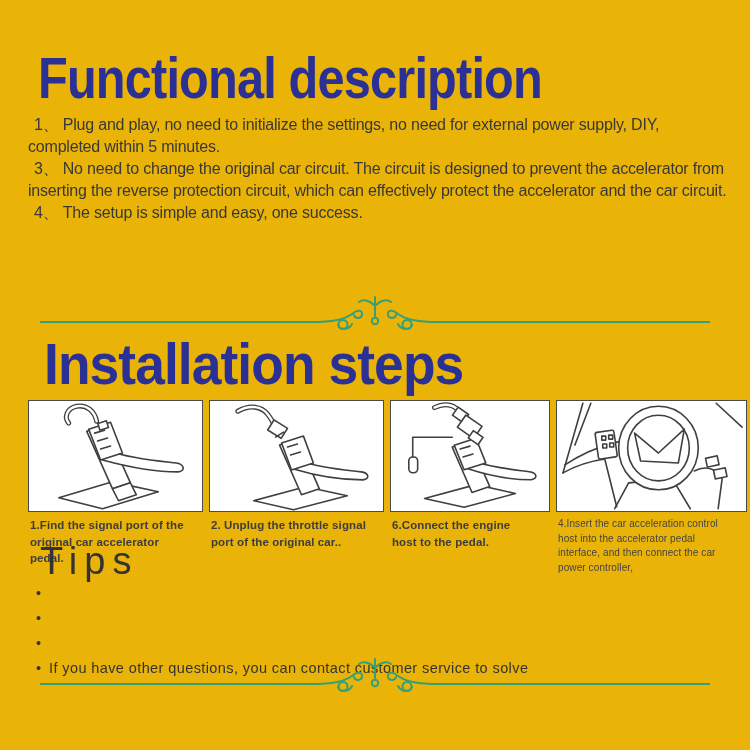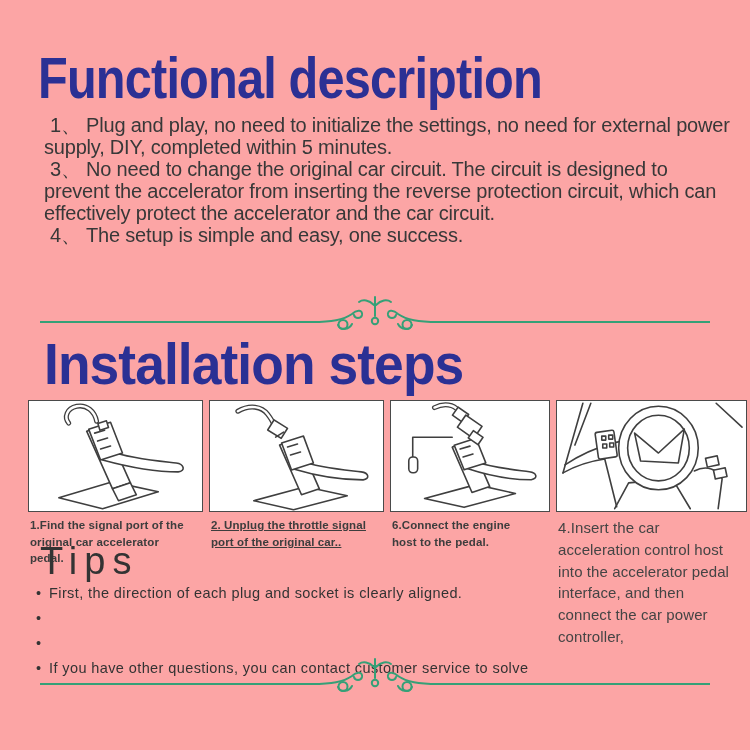--- a/index.html
+++ b/index.html
@@ -3,62 +3,62 @@
 <meta charset="utf-8">
 <style>
   html,body{margin:0;padding:0;}
   body{
     width:750px;height:750px;
     background:#e2f0f8;
     font-family:"Liberation Sans", sans-serif;
     color:#3a3a3a;
     overflow:hidden;
   }
-  .page{position:relative;width:750px;height:750px;background:#fca5a5;overflow:hidden;}
+  .page{position:relative;width:750px;height:750px;background:#eab308;overflow:hidden;}
 
   .big-title{
     position:absolute;left:38px;margin:0;
     font-size:58px;font-weight:bold;color:#2b3094;
     letter-spacing:-1px;white-space:nowrap;
     transform-origin:left center;
   }
   .func-title{top:44px;transform:scaleX(0.84);}
   .install-title{top:330px;left:44px;transform:scaleX(0.92);}
 
   .func-list{
     position:absolute;top:114px;left:28px;right:20px;
-    font-size:20px;letter-spacing:-0.2px;line-height:22px;color:#383838;margin-left:16px;
+    font-size:16px;letter-spacing:-0.2px;line-height:22px;color:#383838;
   }
   .func-list p{margin:0;text-indent:6px;}
 
   .divider{position:absolute;left:40px;right:40px;height:38px;}
   .divider svg{width:100%;height:100%;display:block;}
   .divider-1{top:294px;}
   .divider-2{top:656px;}
 
   .steps-row{
     position:absolute;top:400px;left:28px;
     display:flex;gap:6px;
   }
   .step-box{
     height:112px;background:#ffffff;
     border:1px solid #4a4a4a;box-sizing:border-box;
   }
-  .w1{width:175px;} .w2{width:175px;text-decoration:underline;} .w3{width:160px;} .w4{width:191px;}
+  .w1{width:175px;} .w2{width:175px;} .w3{width:160px;} .w4{width:191px;}
   .step-box svg{width:100%;height:100%;display:block;}
 
   .captions-row{
     position:absolute;top:517px;left:30px;
     display:flex;gap:6px;
   }
   .caption{
     margin:0;font-size:11.5px;font-weight:bold;color:#3d3d3d;
     line-height:1.45;letter-spacing:0.1px;box-sizing:border-box;padding-right:14px;
   }
-  .caption.c4{font-weight:normal;font-size:15px;color:#444;}
+  .caption.c4{font-weight:normal;font-size:10px;color:#444;}
 
   .tips-title{
     position:absolute;top:540px;left:40px;margin:0;
     font-size:38px;font-weight:400;color:#333;letter-spacing:7px;
   }
   .tips-list{
     position:absolute;top:581px;left:36px;right:14px;
     font-size:14.5px;letter-spacing:0.4px;line-height:25px;color:#333;
   }
   .tips-list p{margin:0;display:flex;}
@@ -188,21 +188,20 @@
     <p class="caption w2">2. Unplug the throttle signal port of the original car..</p>
     <p class="caption w3">6.Connect the engine host to the pedal.</p>
     <p class="caption c4 w4">4.Insert the car acceleration control host into the accelerator pedal interface, and then connect the car power controller,</p>
   </div>
 
   <h2 class="tips-title">Tips</h2>
 
   <div class="tips-list">
     <p>
         <span class="bullet">•</span>
-        <span>First, the direction of each plug and socket is clearly aligned.</span>
       </p>
     <p>
         <span class="bullet">•</span>
       </p>
     <p>
         <span class="bullet">•</span>
       </p>
     <p>
         <span class="bullet">•</span>
         <span>If you have other questions, you can contact customer service to solve</span>

